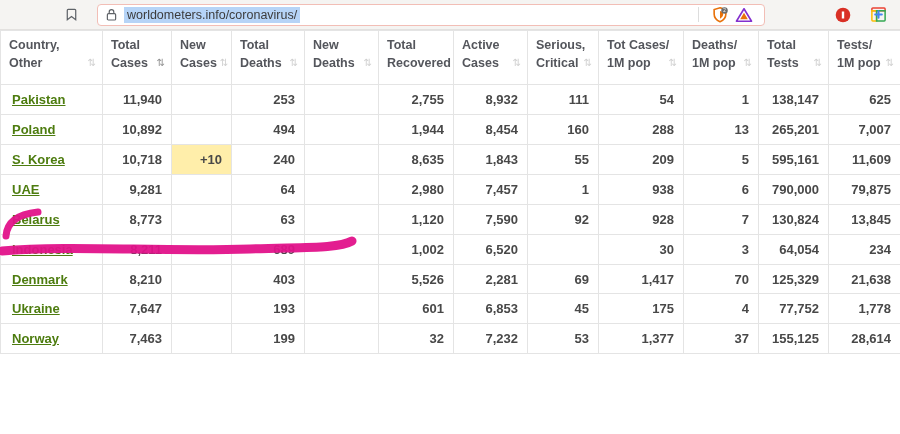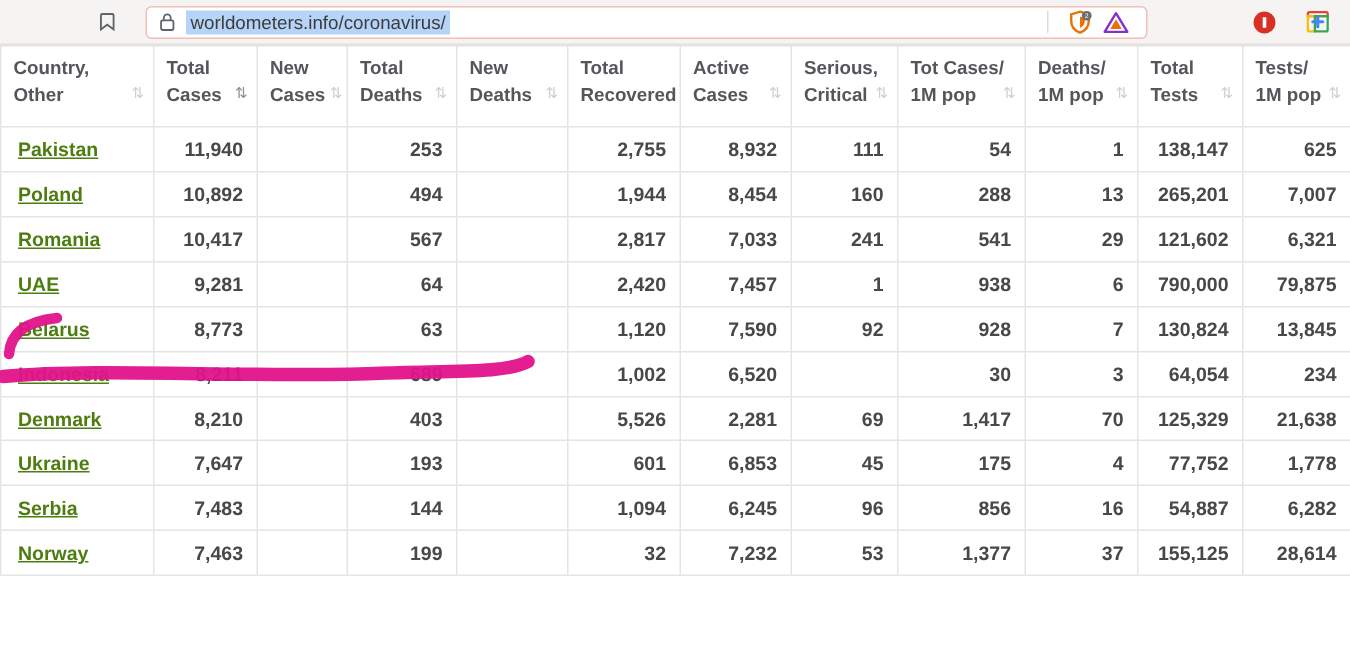--- a/index.html
+++ b/index.html
@@ -207,40 +207,40 @@
         <td></td>
         <td>1,944</td>
         <td>8,454</td>
         <td>160</td>
         <td>288</td>
         <td>13</td>
         <td>265,201</td>
         <td>7,007</td>
       </tr>
       <tr>
-        <td class="countrycell"><a class="clink">Romania</a></td>
-        <td>10,417</td>
-        <td></td>
-        <td>567</td>
-        <td></td>
-        <td>2,817</td>
-        <td>7,033</td>
-        <td>241</td>
-        <td>541</td>
-        <td>29</td>
-        <td>121,602</td>
-        <td>6,321</td>
+        <td class="countrycell"><a class="clink">S. Korea</a></td>
+        <td>10,718</td>
+        <td class="hl">+10</td>
+        <td>240</td>
+        <td></td>
+        <td>8,635</td>
+        <td>1,843</td>
+        <td>55</td>
+        <td>209</td>
+        <td>5</td>
+        <td>595,161</td>
+        <td>11,609</td>
       </tr>
       <tr>
         <td class="countrycell"><a class="clink">UAE</a></td>
         <td>9,281</td>
         <td></td>
         <td>64</td>
         <td></td>
-        <td>2,420</td>
+        <td>2,980</td>
         <td>7,457</td>
         <td>1</td>
         <td>938</td>
         <td>6</td>
         <td>790,000</td>
         <td>79,875</td>
       </tr>
       <tr>
         <td class="countrycell"><a class="clink">Belarus</a></td>
         <td>8,773</td>
@@ -289,34 +289,20 @@
         <td></td>
         <td>193</td>
         <td></td>
         <td>601</td>
         <td>6,853</td>
         <td>45</td>
         <td>175</td>
         <td>4</td>
         <td>77,752</td>
         <td>1,778</td>
-      </tr>
-      <tr>
-        <td class="countrycell"><a class="clink">Serbia</a></td>
-        <td>7,483</td>
-        <td></td>
-        <td>144</td>
-        <td></td>
-        <td>1,094</td>
-        <td>6,245</td>
-        <td>96</td>
-        <td>856</td>
-        <td>16</td>
-        <td>54,887</td>
-        <td>6,282</td>
       </tr>
       <tr>
         <td class="countrycell"><a class="clink">Norway</a></td>
         <td>7,463</td>
         <td></td>
         <td>199</td>
         <td></td>
         <td>32</td>
         <td>7,232</td>
         <td>53</td>

